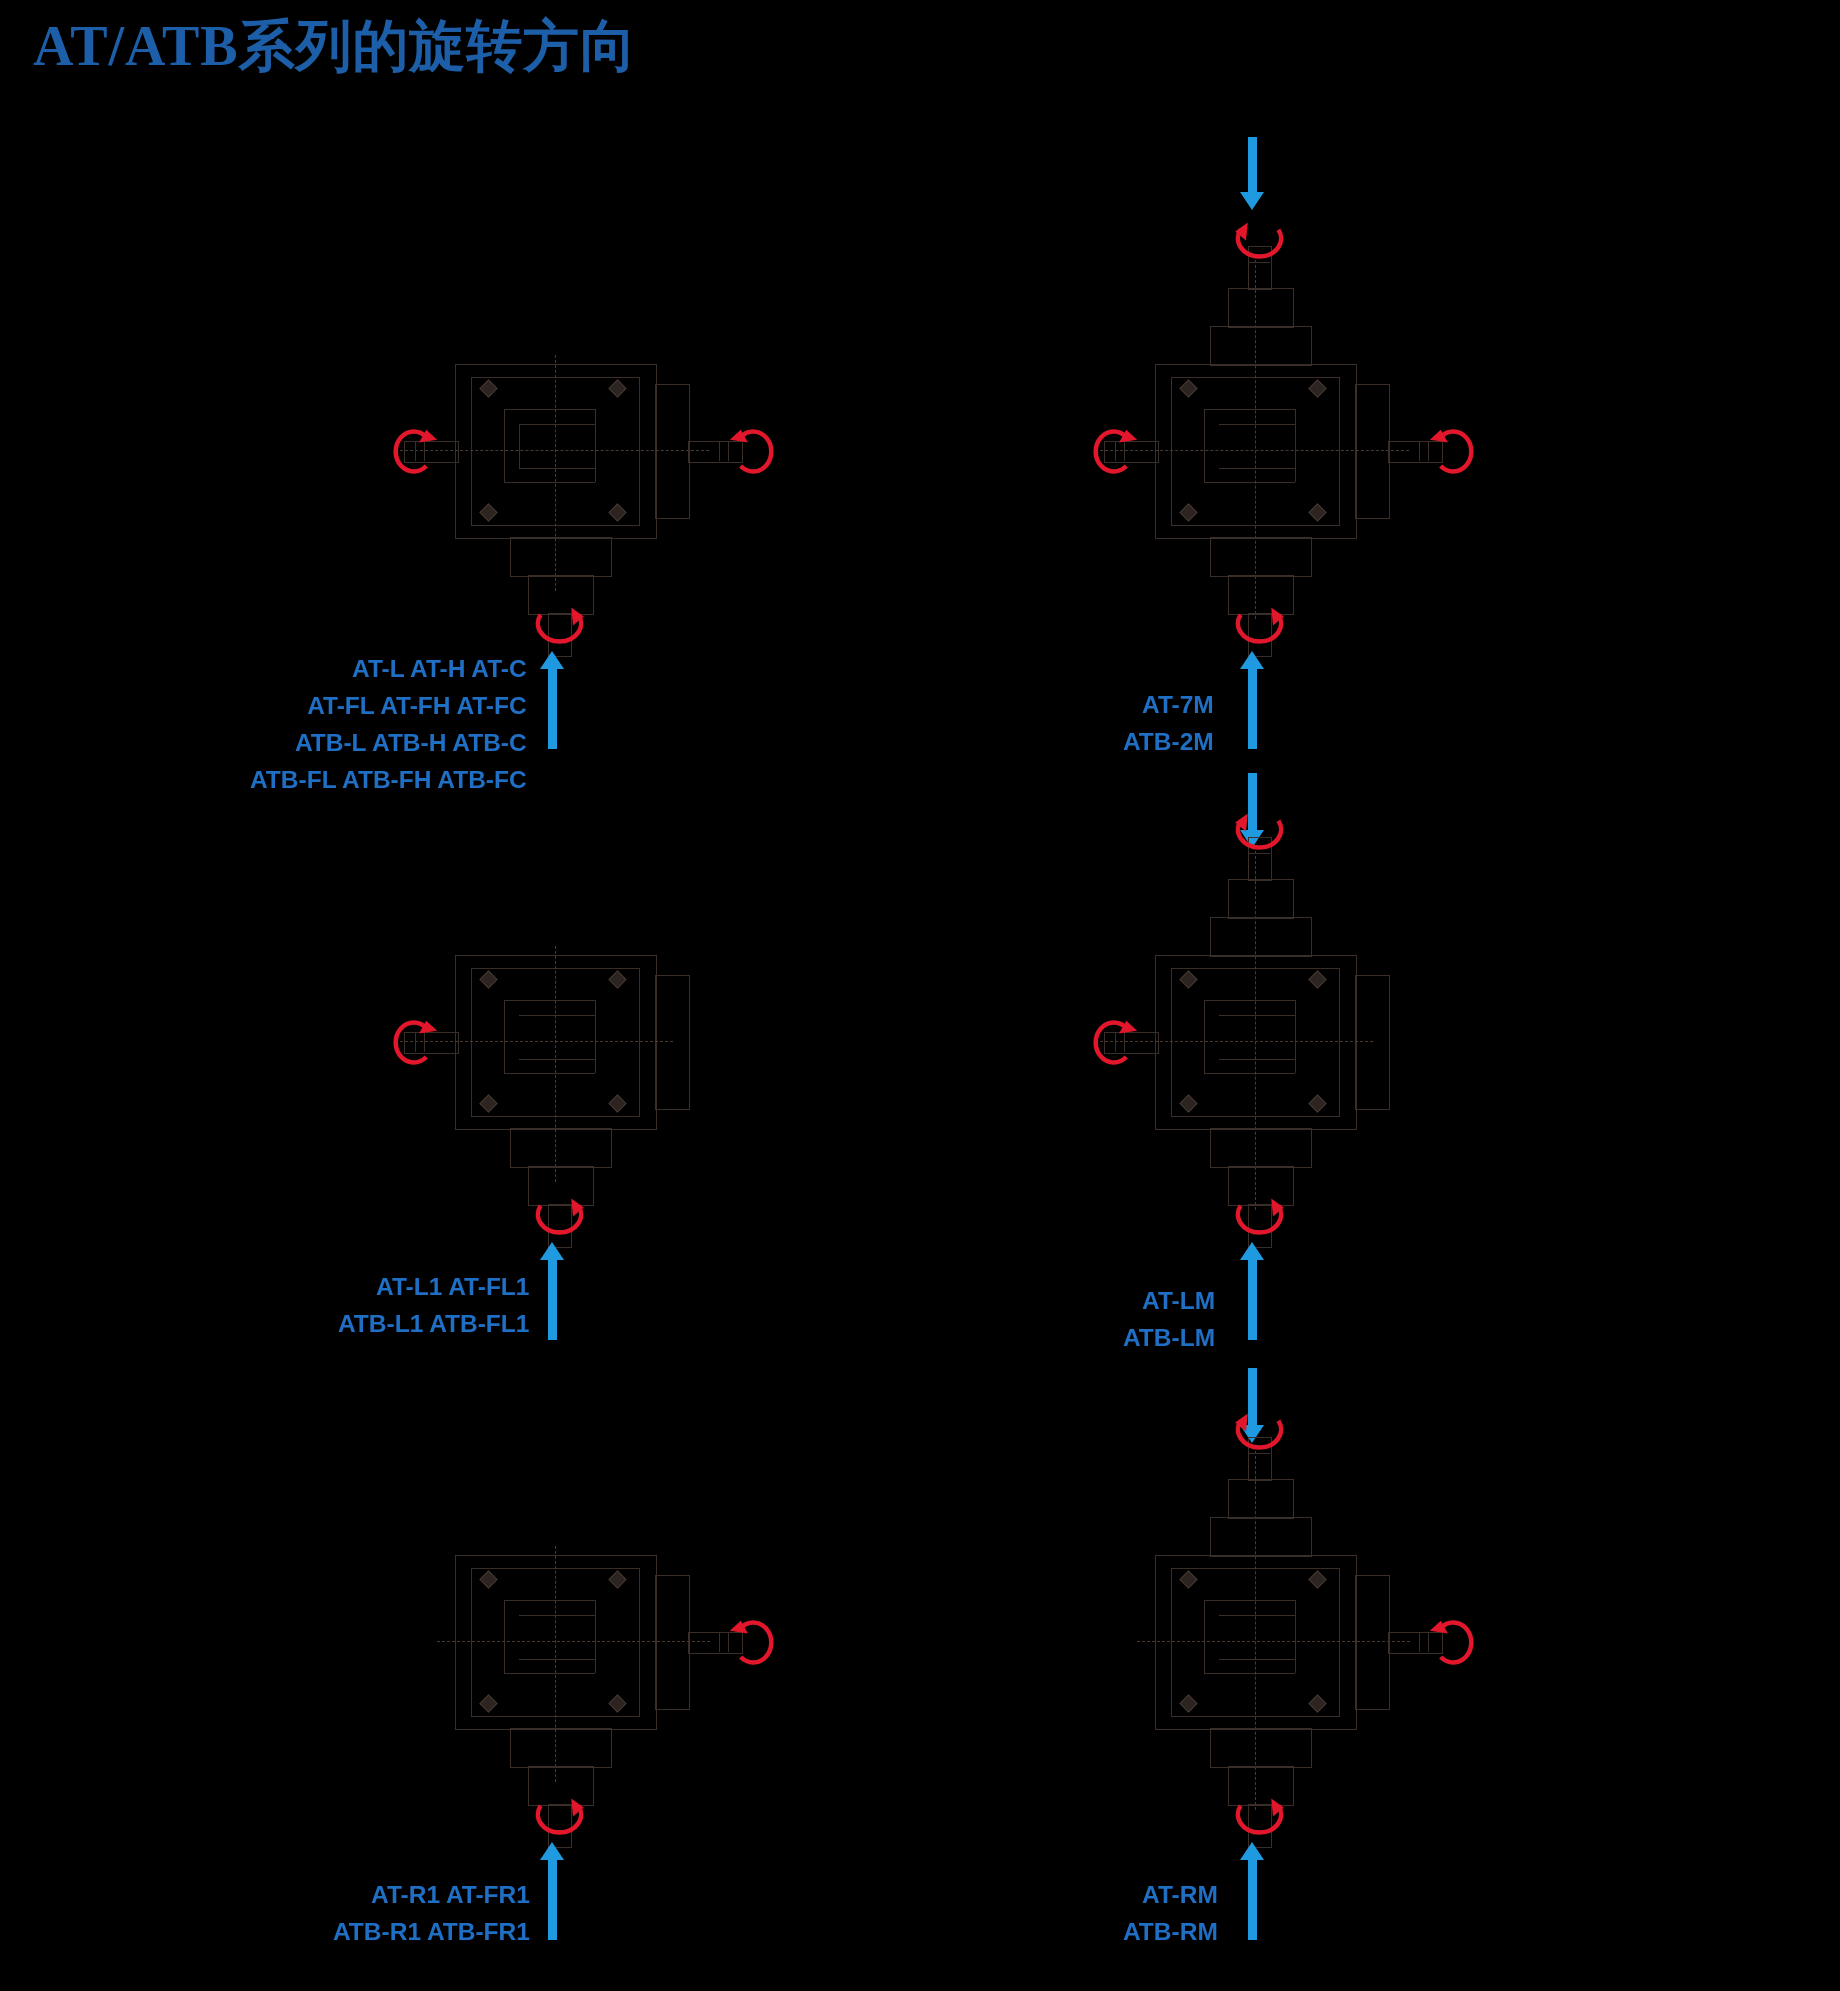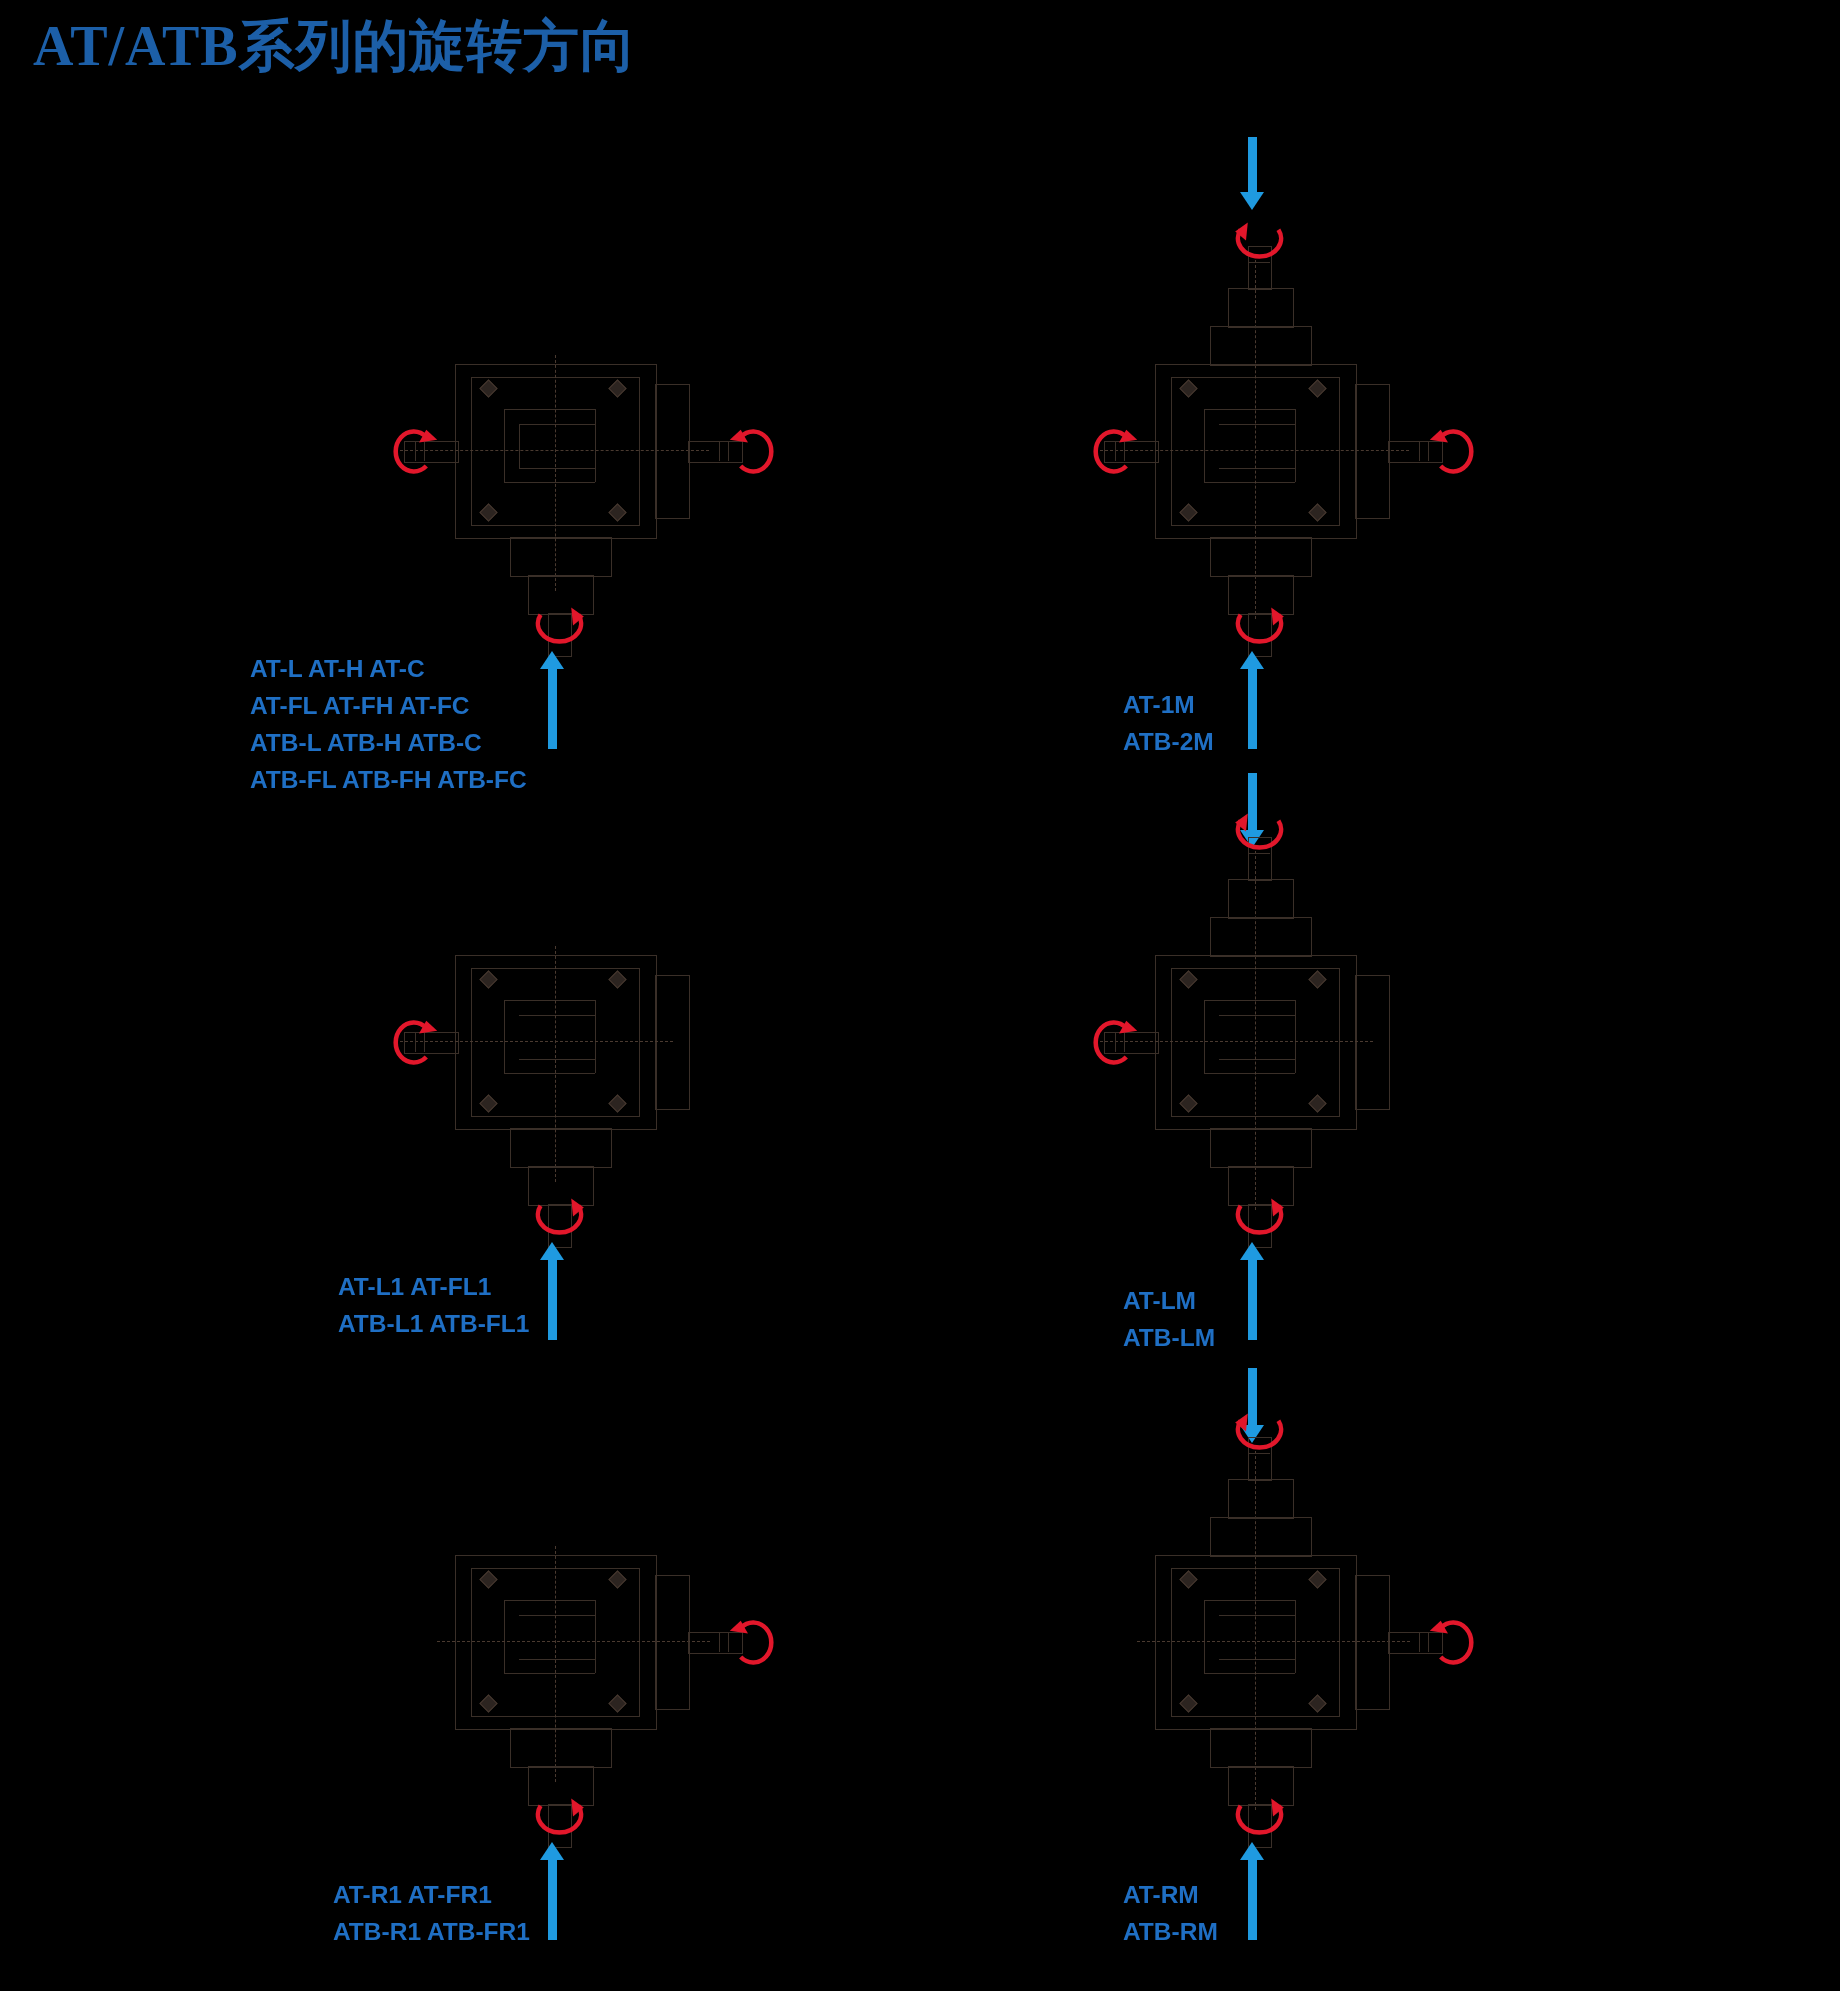--- a/index.html
+++ b/index.html
@@ -18,20 +18,21 @@
     white-space:nowrap;
   }
   
   .label-block{
     position:absolute;
     color:#1f6fc4;
     font-weight:bold;
     font-size:24.5px;
     line-height:37px;
     white-space:nowrap;
+    text-align:right;
   }
   .label-block .line{display:block;}
   
   .unit{position:absolute;}
   
   .draw{position:absolute;}
   .dl{position:absolute;background:#3a2f28;}
   .dl.h{height:0.9px;}
   .dl.v{width:0.9px;}
   .dash{position:absolute;height:0;border-top:0.9px dashed #4a3a30;}
@@ -210,21 +211,21 @@
     <div class="shaft" style="height:58px;"></div>
     <div class="head"></div>
   </div>
   <div class="arrow arrow-up" style="left:85px;top:287px;width:25.5px;height:98px;">
     <div class="head"></div>
     <div class="shaft" style="height:84px;"></div>
   </div>
 </div>
 
 <div class="label-block" style="left:1123px;top:686px;">
-  <span class="line">AT-1M</span>
+  <span class="line">AT-7M</span>
   <span class="line">ATB-2M</span>
 </div>
 
 <div class="arrow arrow-down" style="left:1240px;top:773px;width:25.5px;height:75px;">
   <div class="shaft" style="height:60px;"></div>
   <div class="head"></div>
 </div>
 
 <div class="unit" style="left:455px;top:955px;width:364px;height:400px;">
 

